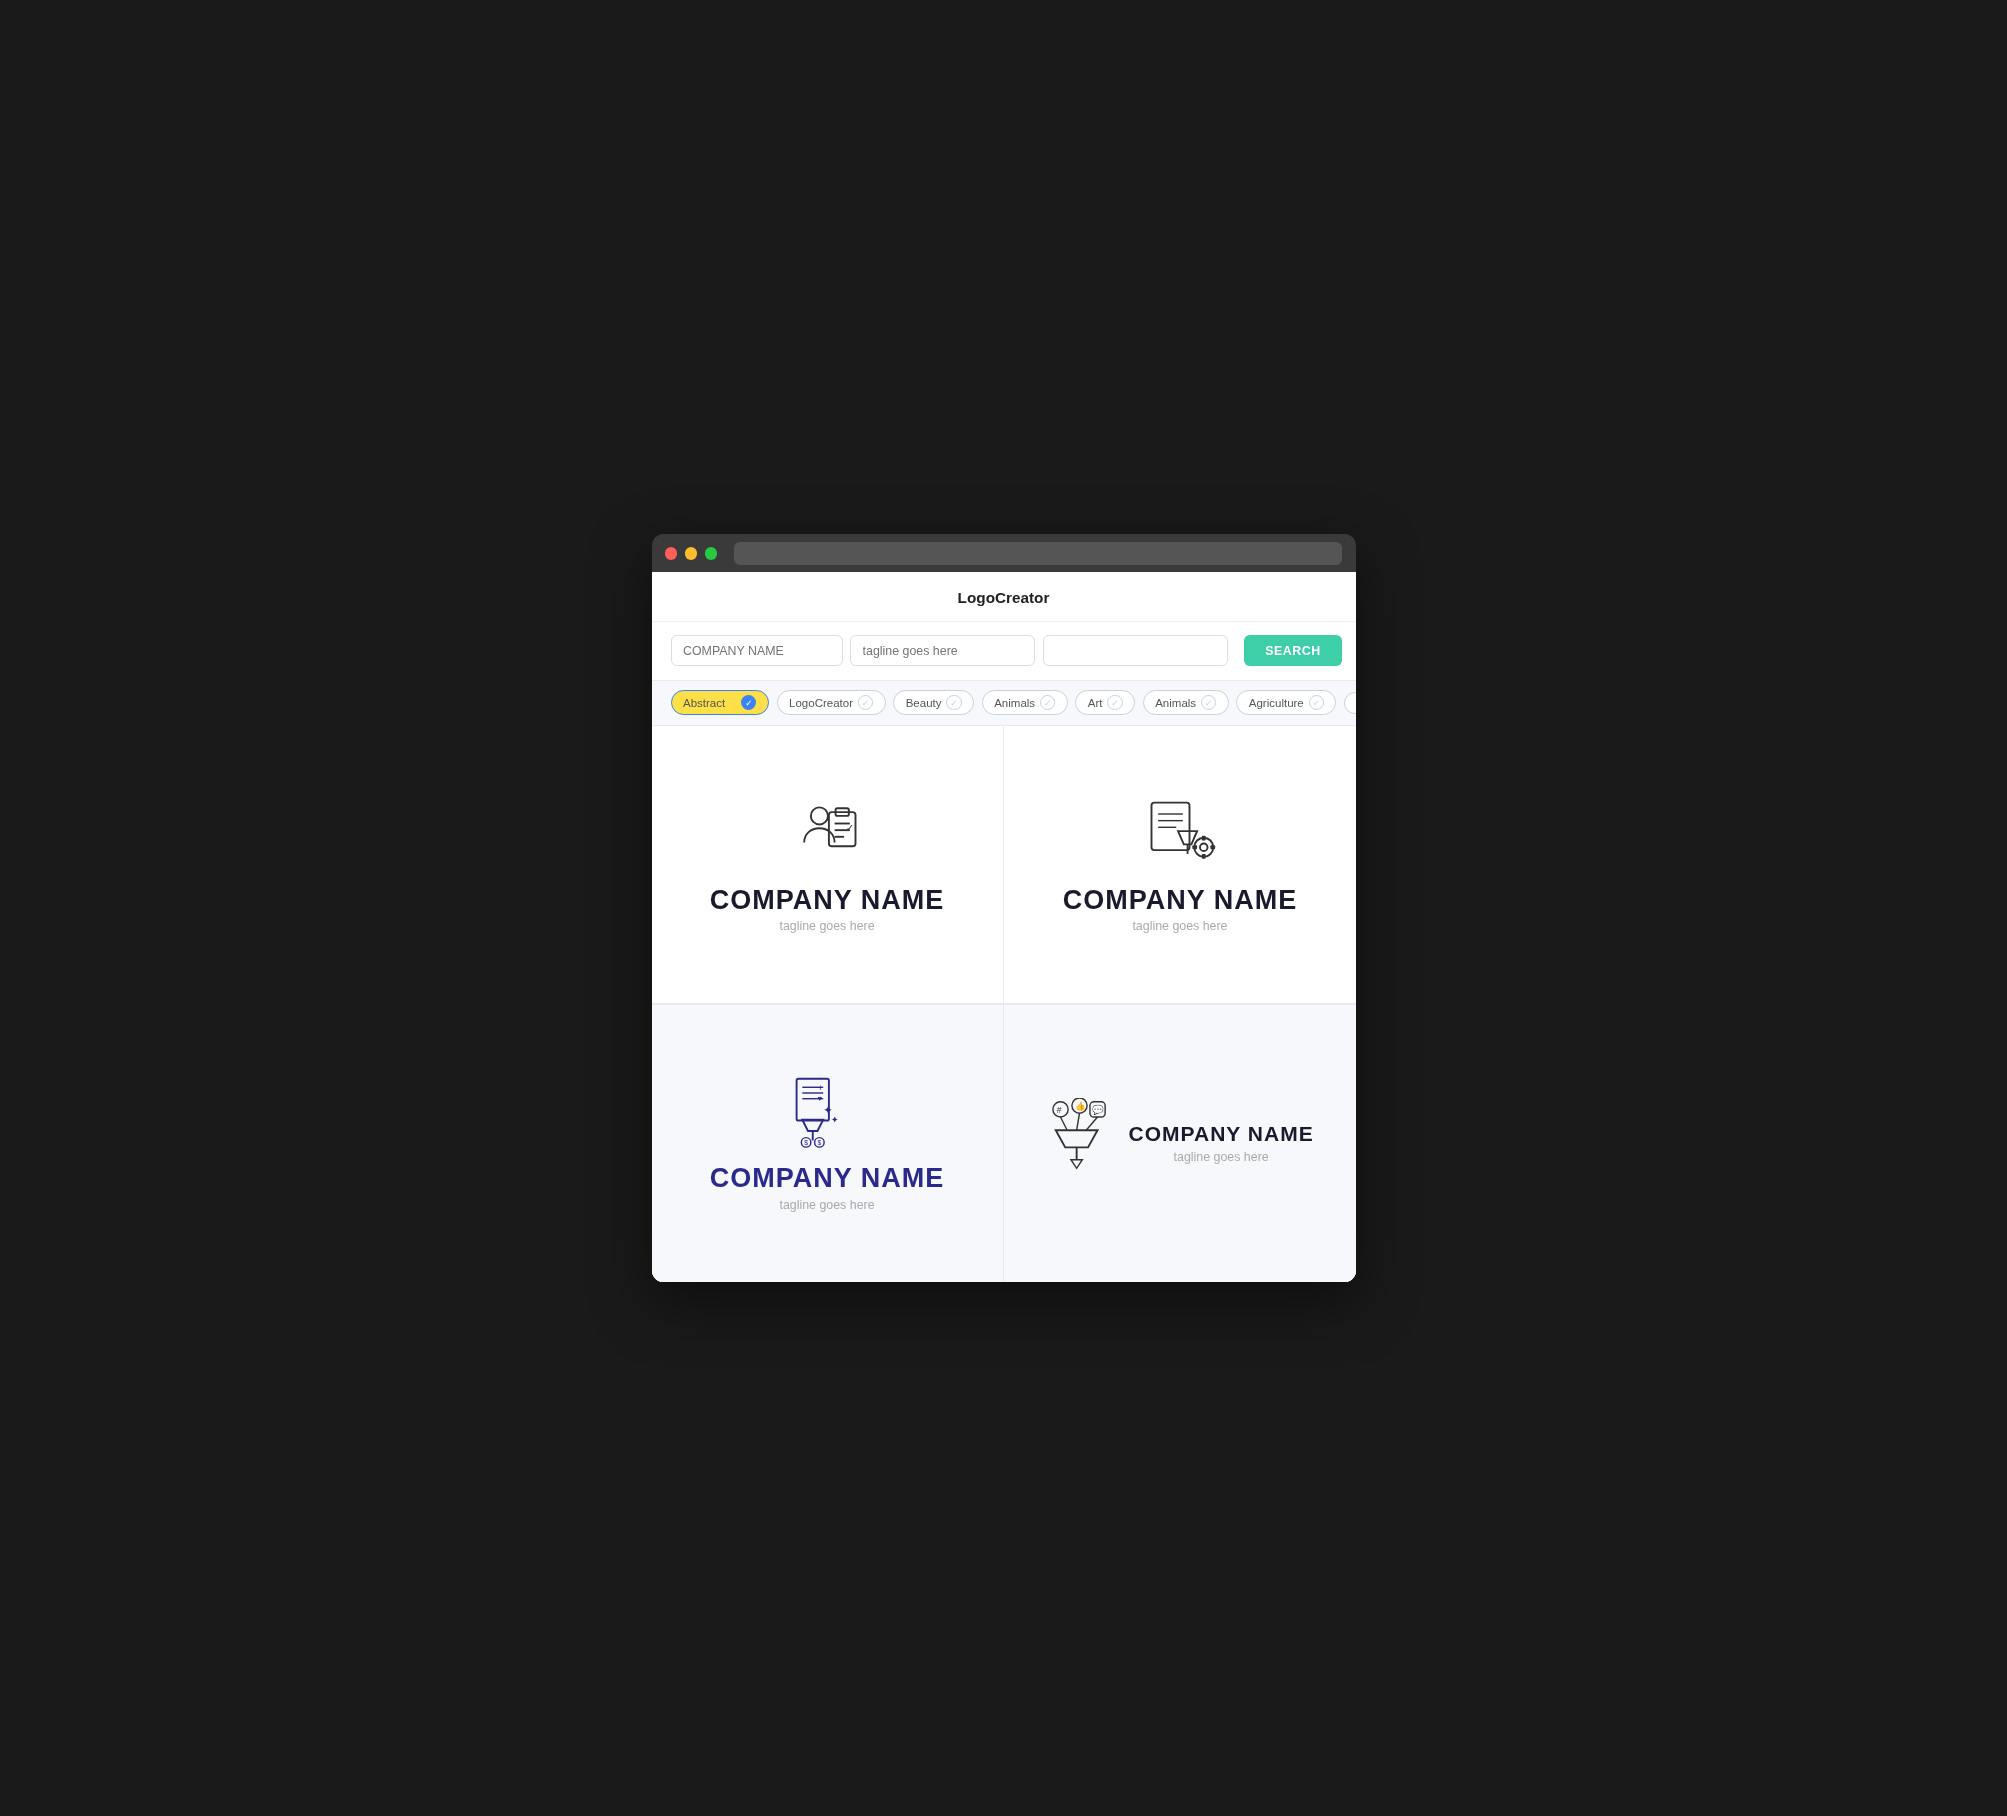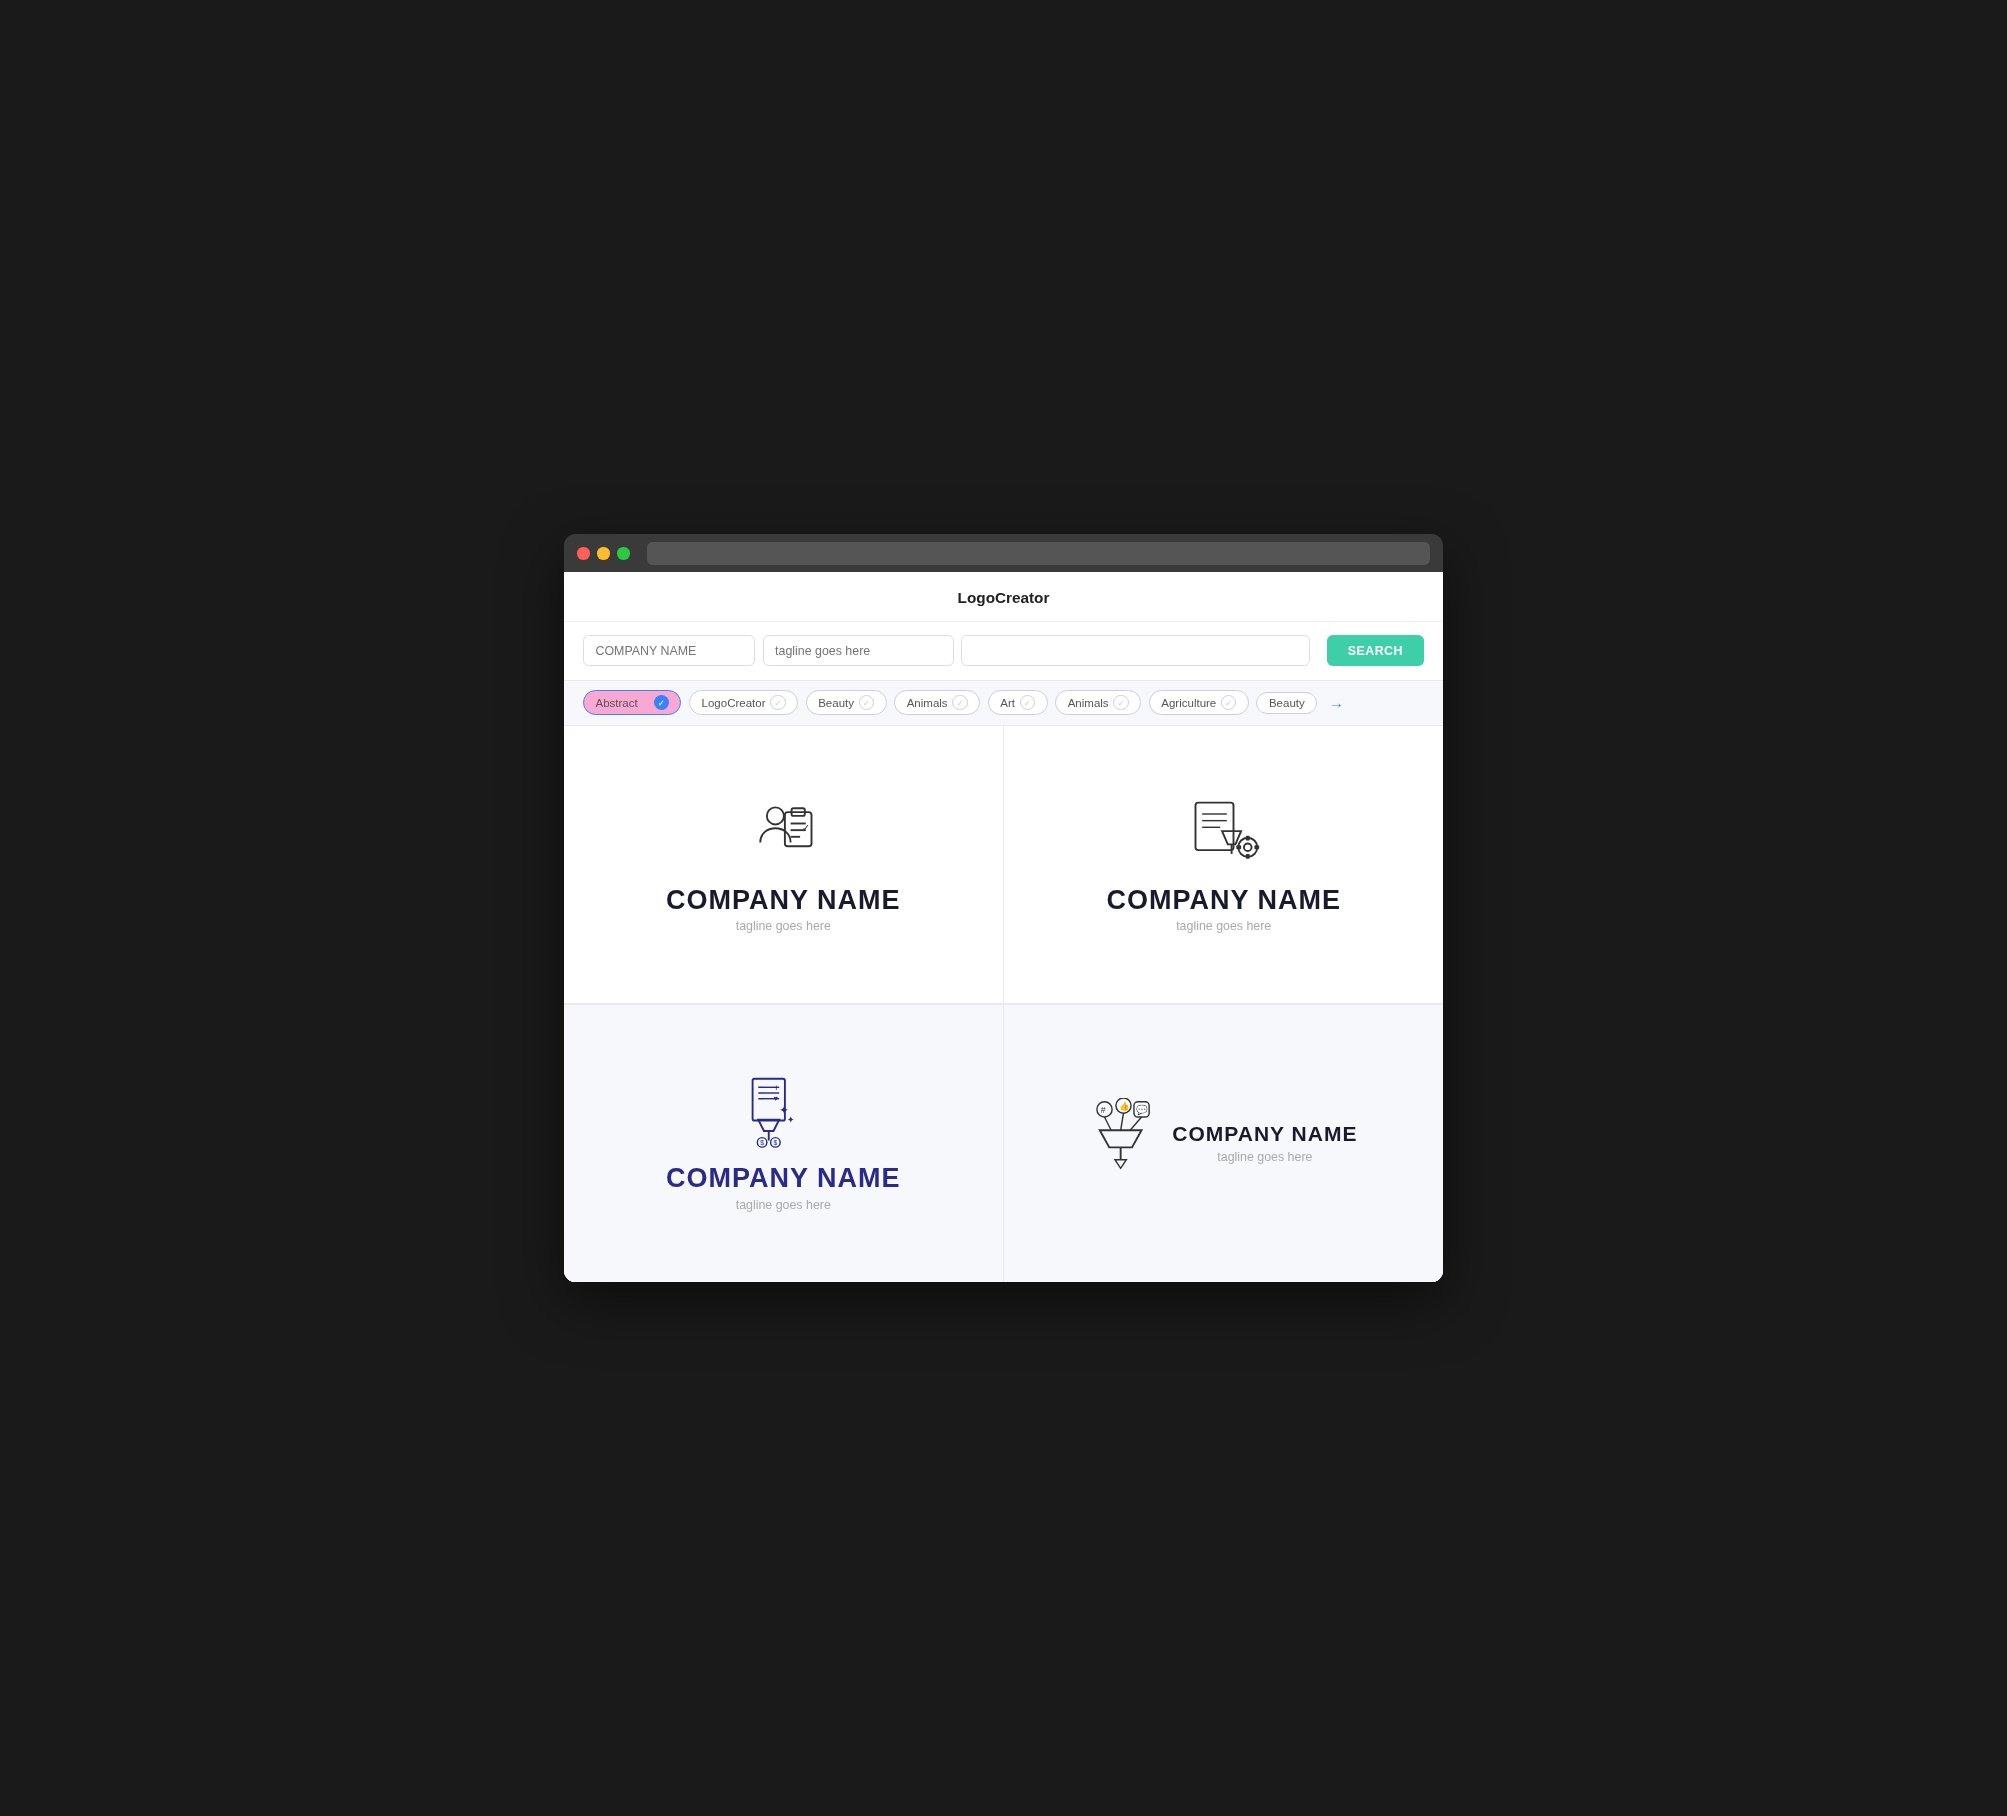--- a/index.html
+++ b/index.html
@@ -5,21 +5,21 @@
     * { box-sizing: border-box; margin: 0; padding: 0; }
     body {
       background: #1a1a1a;
       display: flex;
       justify-content: center;
       align-items: center;
       min-height: 100vh;
       font-family: -apple-system, BlinkMacSystemFont, 'Segoe UI', sans-serif;
     }
     .browser-window {
-      width: 879px;
+      width: 704px;
       border-radius: 11.5px;
       overflow: hidden;
       box-shadow: 0 19px 57px rgba(0,0,0,0.5);
     }
     .browser-titlebar {
       background: #3a3a3a;
       height: 38px;
       display: flex;
       align-items: center;
       padding: 0 13.4px;
@@ -105,21 +105,21 @@
       border-radius: 19px;
       padding: 3.8px 11.5px;
       font-size: 11.5px;
       color: #555;
       background: #fff;
       cursor: pointer;
       white-space: nowrap;
     }
     .category-chip.active {
       border-color: #3b82f6;
-      background: #f9a8d4;
+      background: #fde047;
       gap: 16px;
     }
     .chip-check {
       width: 15.3px; height: 15.3px;
       border-radius: 50%;
       display: flex; align-items: center; justify-content: center;
       font-size: 8.6px;
     }
     .chip-check.filled {
       background: #3b82f6;

